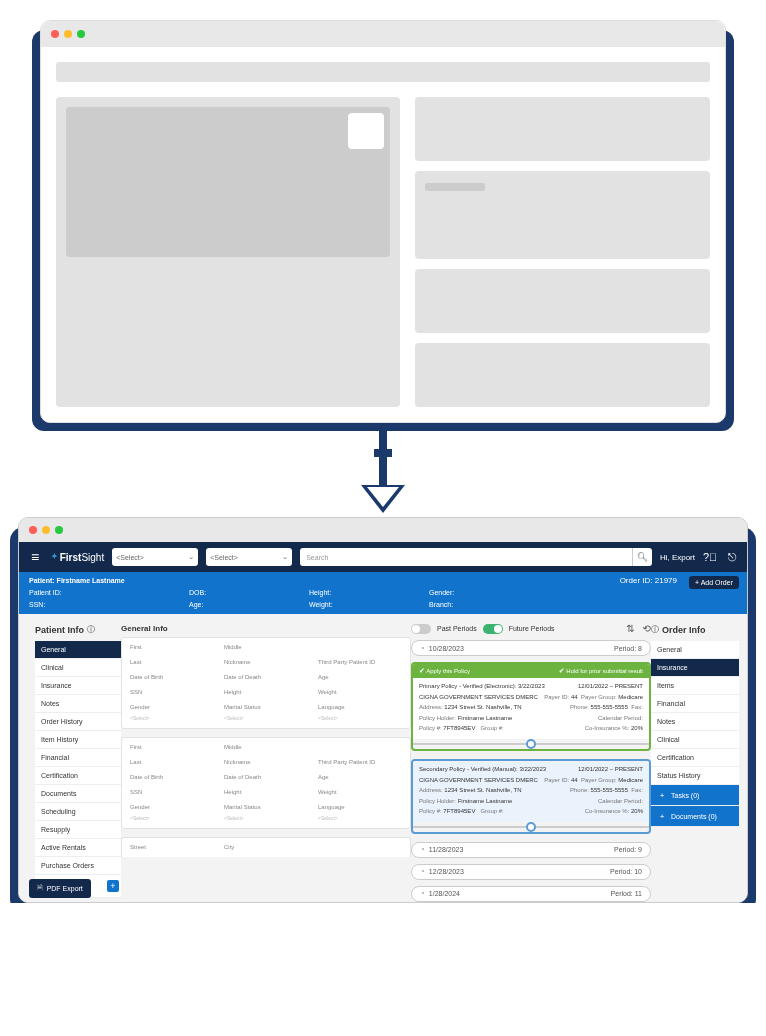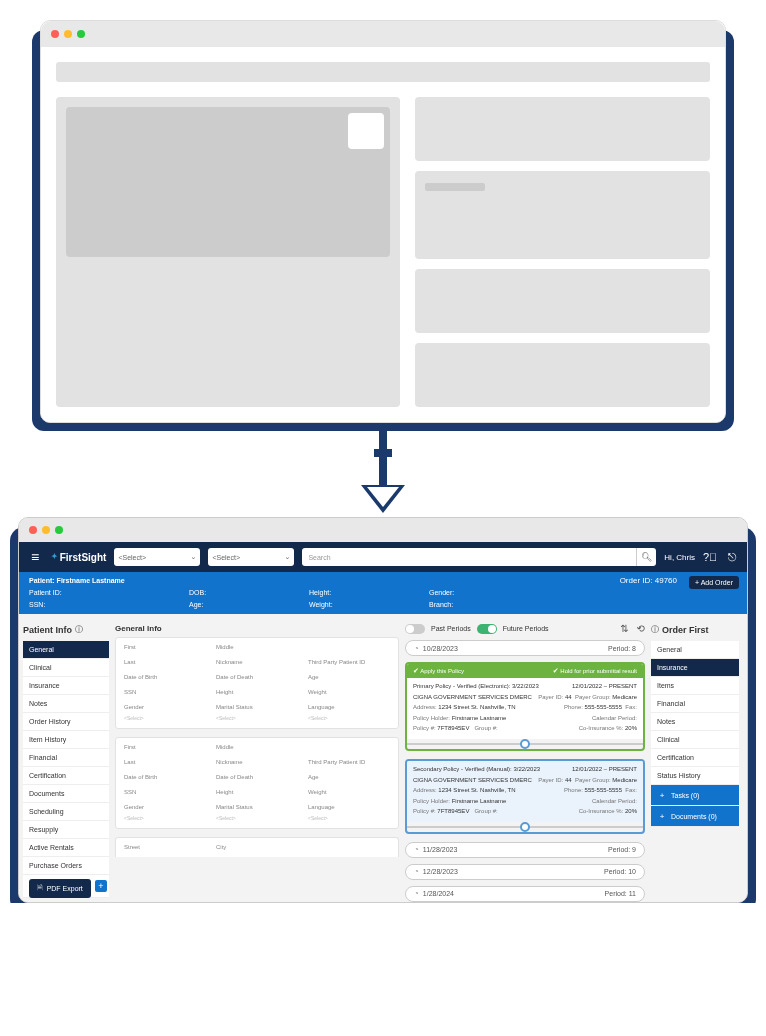--- a/index.html
+++ b/index.html
@@ -50,21 +50,21 @@
 
 .bluebar { background: #1273cc; height: 42px; position: relative; display: flex; color: #fff; font-size: 7px; padding: 5px 10px; }
 .bluebar .col { display: flex; flex-direction: column; gap: 5px; }
 .bluebar .w1 { width: 160px; }
 .bluebar .w2 { width: 120px; }
 .bluebar .w3 { width: 120px; }
 .bluebar .w4 { width: 120px; }
 .order-id { position: absolute; right: 70px; top: 4px; font-size: 8px; }
 .add-order { position: absolute; right: 8px; top: 4px; background: #13294b; color: #fff; font-size: 7px; padding: 3px 6px; border-radius: 3px; }
 
-.content-row { display: flex; gap: 6px; padding: 8px 8px 0 4px; background: #f3f3f3; }
+.content-row { display: flex; padding: 8px 8px 0 16px; background: #f3f3f3; }
 
 
 .left-col { width: 86px; display: flex; flex-direction: column; }
 .panel-title { font-size: 9px; font-weight: bold; color: #333; padding: 2px 4px 6px 0; display: flex; align-items: center; gap: 3px; }
 .panel-title .q { color: #888; font-size: 8px; }
 .side-item { font-size: 7px; color: #333; padding: 5px 6px; background: #fff; border-bottom: 1px solid #eee; }
 .side-item.dark { background: #13294b; color: #fff; }
 .side-item.tasks { display: flex; align-items: center; justify-content: space-between; padding-right: 2px; }
 .plus-badge { width: 12px; height: 12px; background: #1273cc; color: #fff; border-radius: 2px; display: flex; align-items: center; justify-content: center; font-size: 9px; }
 
@@ -159,37 +159,37 @@
     <div class="app-titlebar">
       <div class="dot red"></div>
       <div class="dot yellow"></div>
       <div class="dot green"></div>
     </div>
 
     <div class="topbar">
       <div class="hamburger">≡</div>
       <div class="logo">
         <span class="logo-icon">✦</span>
-        <span><span>First</span><span style="font-weight:bold">Sight</span></span>
+        <span><span>First</span><span style="font-weight:normal">Sight</span></span>
       </div>
       <div class="select-box sm">
           <span>&lt;Select&gt;</span>
           <span>⌄</span>
         </div>
       <div class="select-box sm">
           <span>&lt;Select&gt;</span>
           <span>⌄</span>
         </div>
       <div class="search-wrapper">
         <div class="search-input">Search</div>
         <div class="search-btn">
             <span>🔍︎</span>
           </div>
       </div>
-      <div class="greeting">Hi, Chris</div>
+      <div class="greeting">Hi, Export</div>
       <div class="top-icon">?⃝</div>
       <div class="top-icon">⎋</div>
     </div>
 
     <div class="bluebar">
       <div class="col w1">
         <span style="font-weight:bold">Patient:  Firstname Lastname</span>
         <span>Patient ID:</span>
         <span>SSN:</span>
       </div>
@@ -201,21 +201,21 @@
       <div class="col w3">
         <span>&nbsp;</span>
         <span>Height:</span>
         <span>Weight:</span>
       </div>
       <div class="col w4">
         <span>&nbsp;</span>
         <span>Gender:</span>
         <span>Branch:</span>
       </div>
-      <div class="order-id">Order ID: 49760</div>
+      <div class="order-id">Order ID: 21979</div>
       <div class="add-order">+ Add Order</div>
     </div>
 
     <div class="content-row">
 
       <div class="left-col">
         <div class="panel-title">
           <span>Patient Info</span>
             <span class="q">ⓘ</span>
         </div>
@@ -442,21 +442,21 @@
         </div>
         <div class="period-line" style="margin-bottom:0;">
           <span><span class="clock">◔</span><span>1/28/2024</span></span>
           <span>Period: 11</span>
         </div>
       </div>
 
       <div class="right-col">
         <div class="panel-title">
           <span class="q">ⓘ</span>
-            <span>Order First</span>
+            <span>Order Info</span>
         </div>
         <div class="right-item">General</div>
         <div class="right-item dark">Insurance</div>
         <div class="right-item">Items</div>
         <div class="right-item">Financial</div>
         <div class="right-item">Notes</div>
         <div class="right-item">Clinical</div>
         <div class="right-item">Certification</div>
         <div class="right-item">Status History</div>
         <div class="right-item blue">

